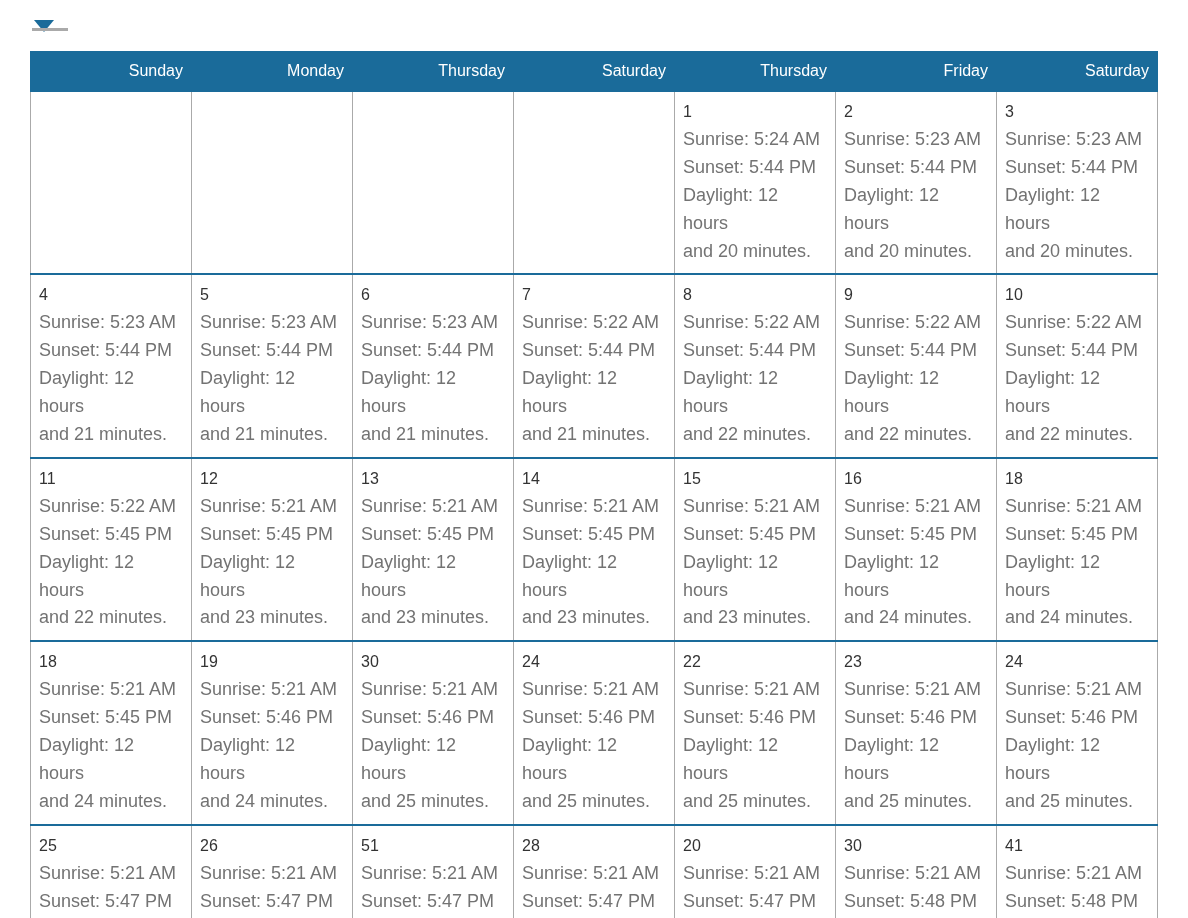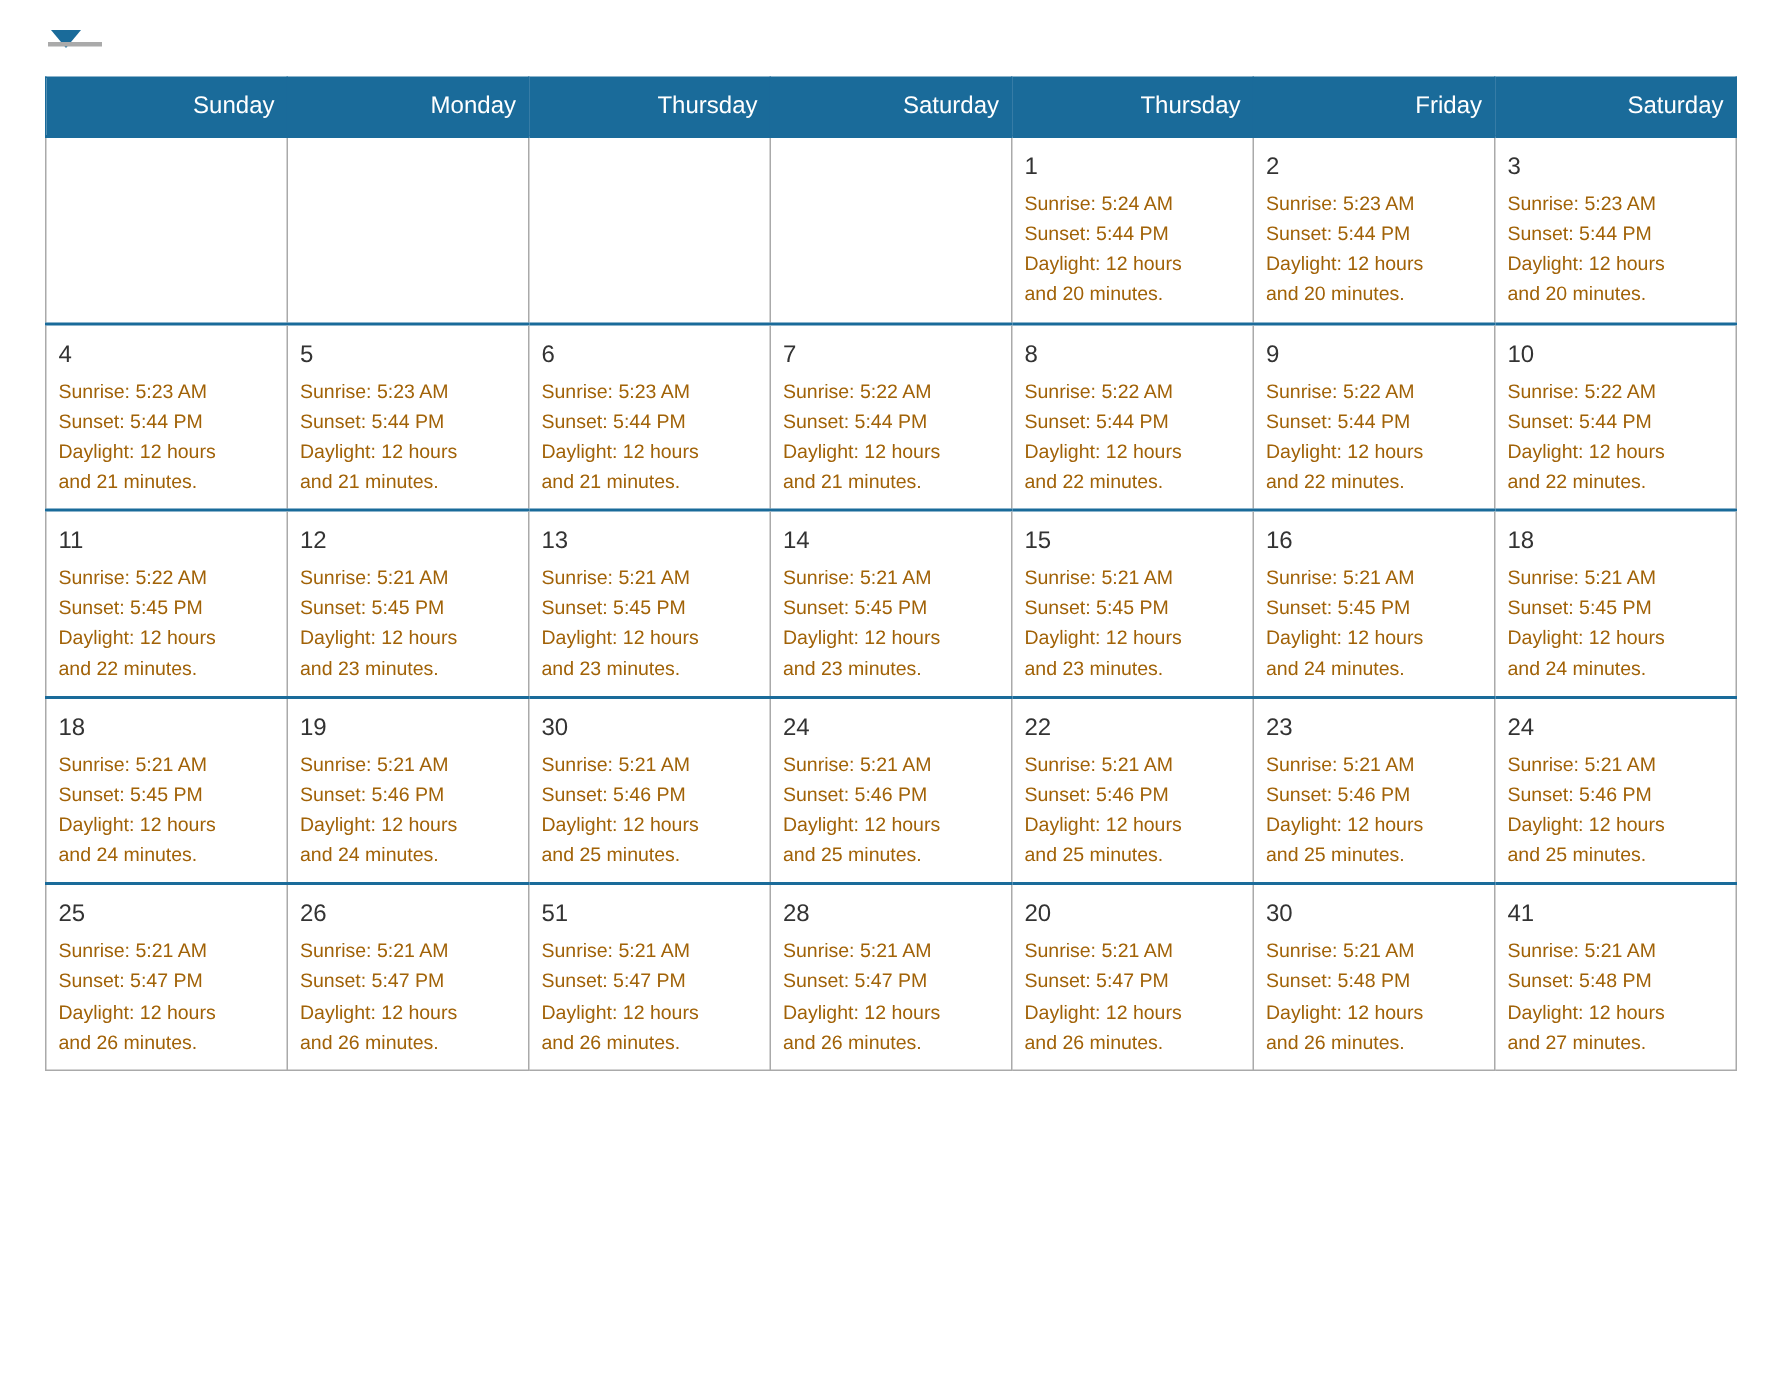--- a/index.html
+++ b/index.html
@@ -73,22 +73,22 @@
       line-height: 1.5;
     }
     .day-num {
       font-size: 16px;
       font-weight: normal;
       color: #333;
       display: block;
       margin-bottom: 2px;
     }
     .day-info {
-      font-size: 13px;
-      color: #a16207;
+      font-size: 18px;
+      color: #737373;
       line-height: 1.55;
     }
     .empty-cell {
       background: #fff;
     }
     tr.week-row td {
       border-top: 2px solid #1a6b9a;
     }
   </style>
 </head>

